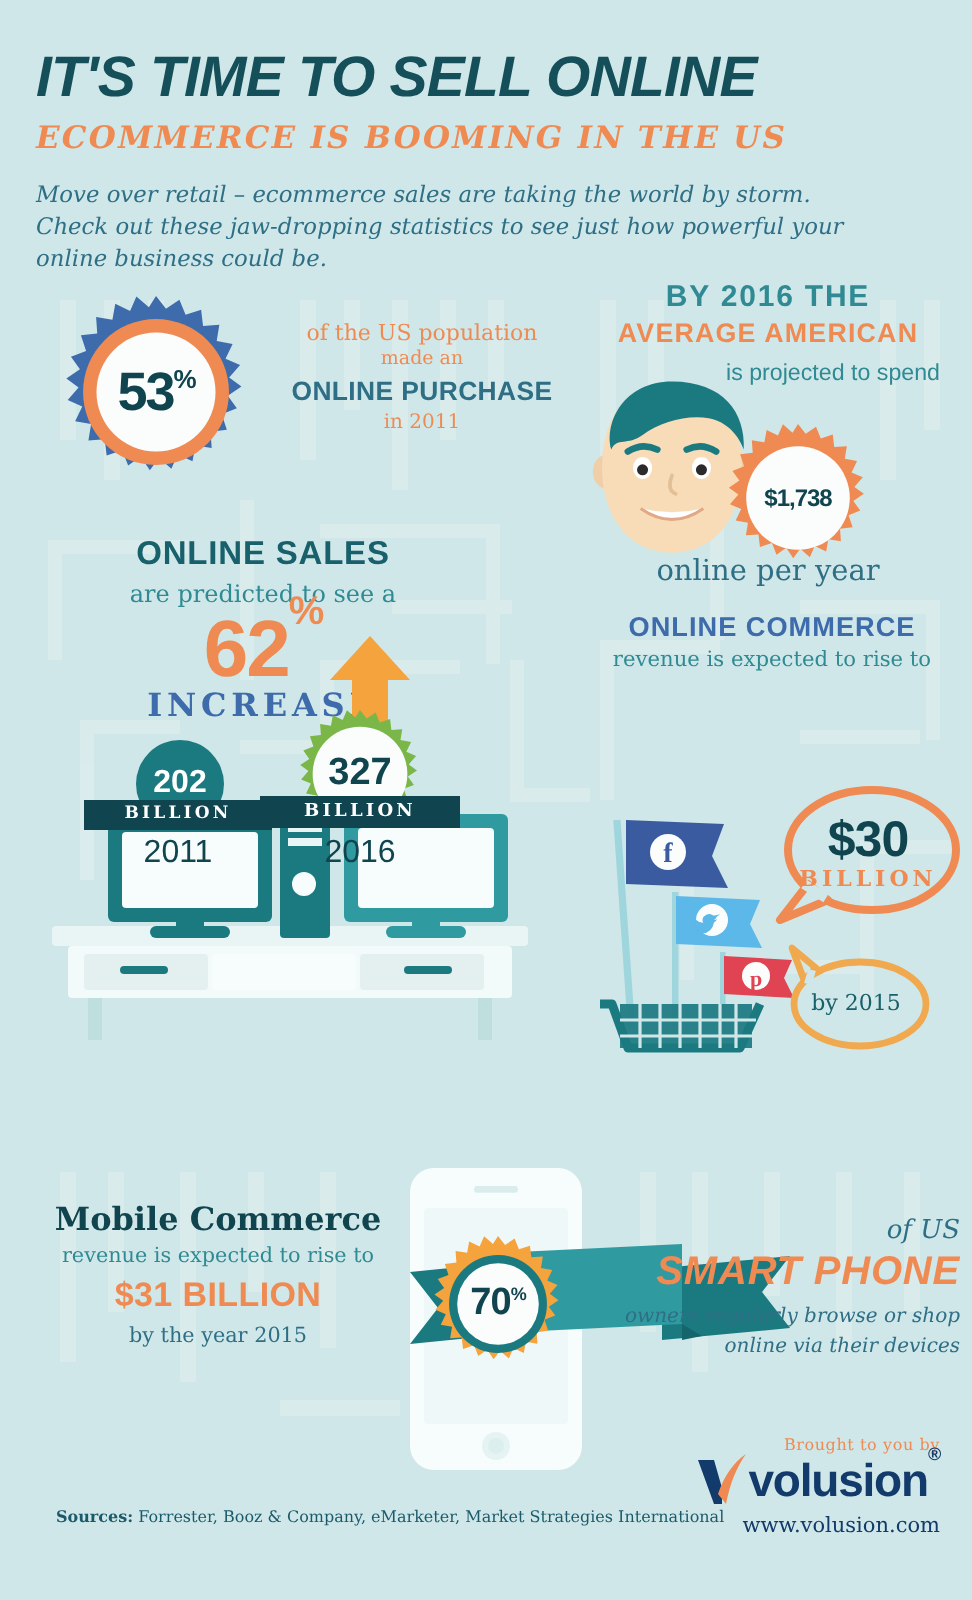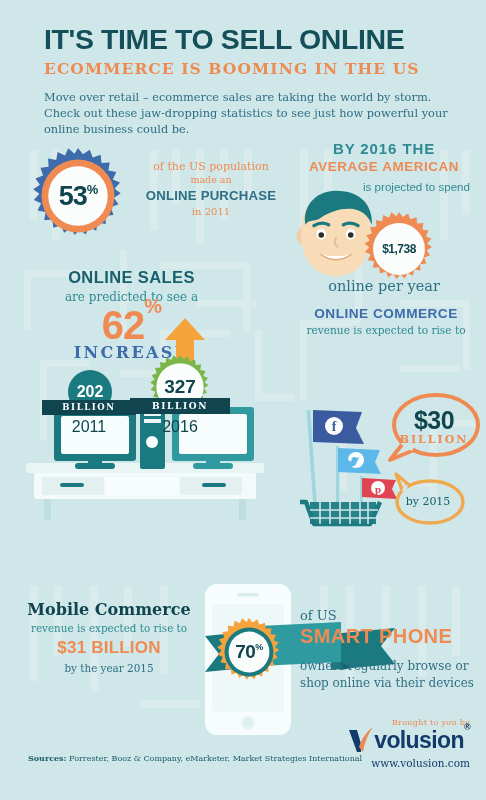--- a/index.html
+++ b/index.html
@@ -9,21 +9,21 @@
     font-family:"Liberation Sans",sans-serif;
     position:relative;
   }
   #page{position:relative;width:486px;height:800px;overflow:hidden;background:#cfe7e8;}
 
   
   .bg-pattern{position:absolute;inset:0;pointer-events:none;opacity:.55;}
   .bg-pattern i{position:absolute;background:#e3f0f1;display:block;}
 
   
-  .hd{position:absolute;left:44px;top:25px;width:440px;}
+  .hd{position:absolute;left:18px;top:25px;width:440px;font-style:italic;}
   .h1{font-size:28.5px;font-weight:bold;color:#15505a;letter-spacing:-.4px;line-height:1;white-space:nowrap;}
   .h2{font-family:"DejaVu Serif",serif;font-size:15.5px;font-weight:bold;color:#ef8b52;letter-spacing:1.1px;margin-top:5px;white-space:nowrap;}
   .intro{font-family:"DejaVu Serif",serif;font-size:11.4px;color:#2f6f86;line-height:1.42;margin-top:11px;width:420px;}
   .ctr{text-align:center;}
   svg{display:block;overflow:visible;}
 
   
   #b53{position:absolute;left:30px;top:148px;width:96px;height:96px;}
   #b53 .val{position:absolute;inset:0;display:flex;align-items:center;justify-content:center;
      font-size:27px;font-weight:bold;color:#10454f;letter-spacing:-1px;}
@@ -66,24 +66,24 @@
   #b30 .v1{font-size:25px;font-weight:bold;color:#10454f;letter-spacing:-.5px;line-height:1;}
   #b30 .v2{font-family:"DejaVu Serif",serif;font-size:11px;font-weight:bold;color:#ef8b52;letter-spacing:2px;}
   #by2015 .v{font-family:"DejaVu Serif",serif;font-size:11px;color:#18606b;}
 
   
   #mc{position:absolute;left:14px;top:600px;width:190px;text-align:center;}
   #mc .l1{font-family:"DejaVu Serif",serif;font-size:16px;font-weight:bold;color:#10454f;}
   #mc .l2{font-family:"DejaVu Serif",serif;font-size:10.4px;color:#2f8a93;margin-top:3px;}
   #mc .l3{font-size:17px;font-weight:bold;color:#ef8b52;margin-top:4px;letter-spacing:.2px;}
   #mc .l4{font-family:"DejaVu Serif",serif;font-size:10.4px;color:#2f6f86;margin-top:4px;}
-  #sp{position:absolute;left:300px;top:608px;width:180px;text-align:left;}
+  #sp{position:absolute;left:300px;top:608px;width:180px;text-align:right;font-style:italic;}
   #sp .l1{font-family:"DejaVu Serif",serif;font-size:13px;color:#2f6f86;}
   #sp .l2{font-size:20px;font-weight:bold;color:#ef8b52;letter-spacing:.4px;margin-top:2px;}
-  #sp .l3{font-family:"DejaVu Serif",serif;font-size:12px;color:#2f6f86;margin-top:10px;line-height:1.45;}
+  #sp .l3{font-family:"DejaVu Serif",serif;font-size:10px;color:#2f6f86;margin-top:4px;line-height:1.45;}
   #b70 .val{position:absolute;inset:0;display:flex;align-items:center;justify-content:center;
       font-size:19px;font-weight:bold;color:#10454f;letter-spacing:-.5px;}
   #b70 .val sup{font-size:9px;top:-5px;position:relative;}
 
   
   #src{position:absolute;left:28px;top:753px;font-family:"DejaVu Serif",serif;font-size:8px;color:#1b5a6b;}
   #src b{font-weight:bold;}
   #bty{position:absolute;right:16px;top:718px;font-family:"DejaVu Serif",serif;font-size:8px;color:#ef8b52;letter-spacing:.3px;}
   #logo{position:absolute;right:16px;top:727px;display:flex;align-items:center;}
   #logo .wm{font-size:23px;font-weight:bold;color:#123a6b;letter-spacing:-.6px;line-height:1;}

